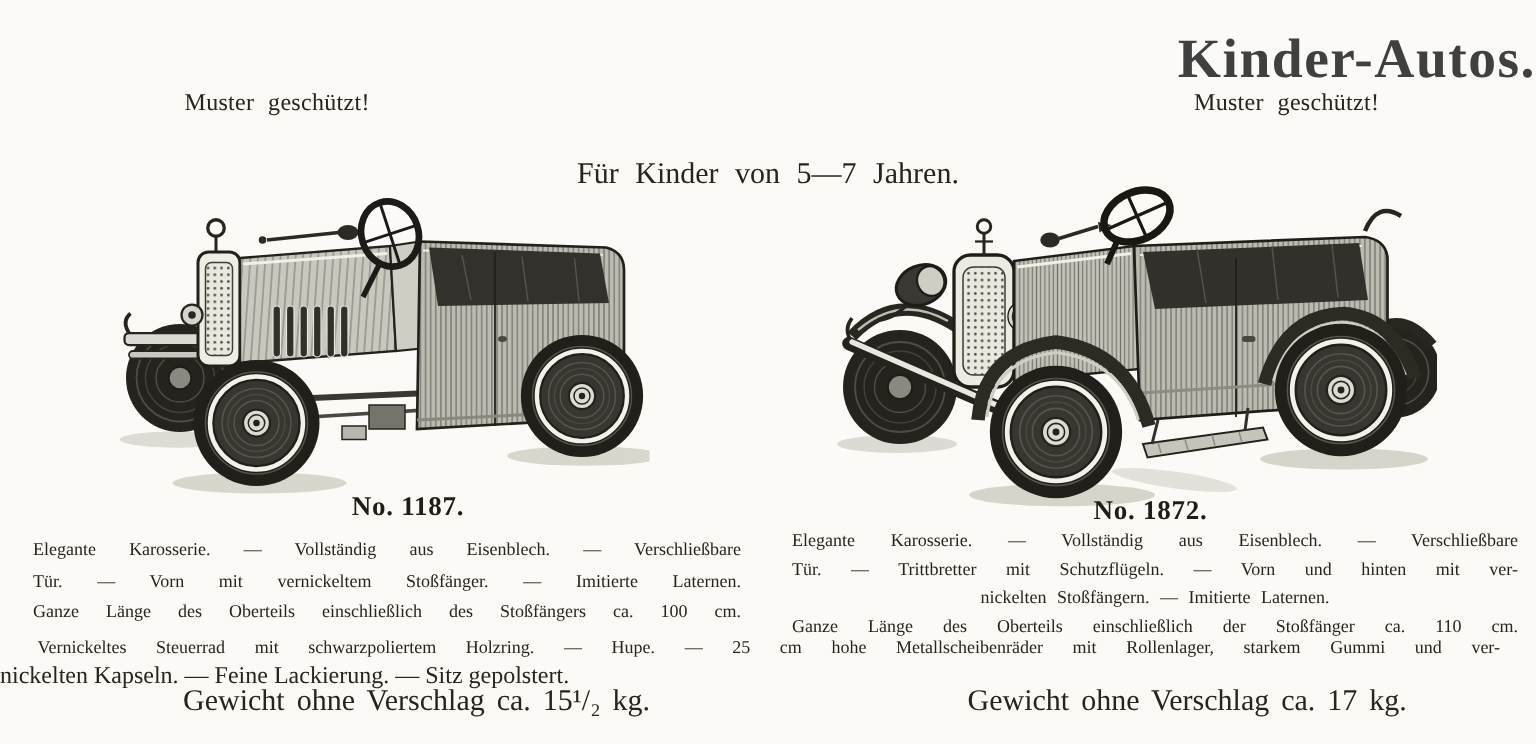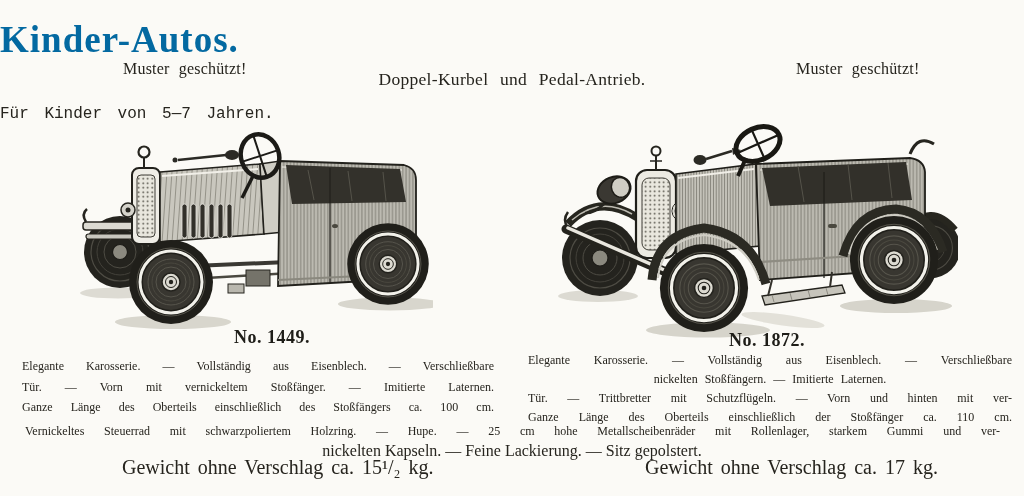--- a/index.html
+++ b/index.html
@@ -10,32 +10,33 @@
   .page{
     position:relative;
     width:1024px;height:496px;
     margin:0 auto;
     background:#fbfaf6;
     color:#26241e;
     overflow:hidden;
   }
   .title{
     position:absolute;top:18px;left:0;right:0;margin:0;
-    text-align:left;
+    text-align:right;
     font-size:37px;font-weight:700;letter-spacing:1px;
-    color:#0369a1;
+    color:#404040;
   }
   .subtitle{
     position:absolute;top:69px;left:0;right:0;
     text-align:center;
     font-size:17.5px;word-spacing:7px;letter-spacing:.3px;
   }
   .age-note{
     position:absolute;top:105px;left:0;right:0;
-    font-size:16px;word-spacing:6px;font-family:Liberation Mono, monospace;
+    text-align:center;
+    font-size:20px;word-spacing:6px;
   }
   .muster{
     position:absolute;top:60px;
     font-size:16px;word-spacing:5px;letter-spacing:.2px;margin-left:20px;
   }
   .muster-left{left:103px;}
   .muster-right{left:776px;}
   .car{position:absolute;margin:0;padding:0;}
   .car-left{left:78px;top:118px;width:355px;height:215px;}
   .car-right{left:558px;top:108px;width:400px;height:230px;}
@@ -53,34 +54,33 @@
   .desc-right{left:528px;top:351px;width:484px;}
   .desc-right .line{height:19px;line-height:19px;}
   .jline{text-align:justify;text-align-last:justify;}
   .cline{text-align:center;word-spacing:4px;}
   .shared1{
     position:absolute;left:25px;top:424px;width:975px;
     font-size:12px;
   }
   .shared2{
     position:absolute;left:0;right:0;top:442px;
-    font-size:16px;text-align:center;
+    font-size:16px;text-align:left;
   }
   .wseg{position:absolute;top:456px;font-size:20px;word-spacing:3px;}
   .w1{left:122px;}
   .w2{left:408px;}
   .w3{left:645px;}
 </style>
 </head>
 <body>
 
 <main class="page">
 
   <h1 class="title">Kinder-Autos.</h1>
-  <div class="subtitle">Doppel-Kurbel und Pedal-Antrieb.</div>
   <div class="age-note">Für Kinder von 5—7 Jahren.</div>
   <div class="muster muster-left">Muster geschützt!</div>
   <div class="muster muster-right">Muster geschützt!</div>
 
   <figure class="car car-left">
     <svg viewBox="0 0 355 215" xmlns="http://www.w3.org/2000/svg">
       <defs>
         <pattern id="l-mesh" width="4.5" height="4.5" patternUnits="userSpaceOnUse">
           <rect width="4.5" height="4.5" fill="#e9e7de"></rect>
           <circle cx="2.2" cy="2.2" r="0.9" fill="#4c4a41"></circle>
@@ -295,33 +295,33 @@
         <circle r="23" fill="none" stroke="#57554c" stroke-width="1"></circle>
         <circle r="19" fill="none" stroke="#4a483f" stroke-width="1"></circle>
         <circle r="15" fill="none" stroke="#57554c" stroke-width="1"></circle>
         <circle r="9" fill="#dcdad1" stroke="#23221d" stroke-width="1.5"></circle>
         <circle r="5.5" fill="none" stroke="#23221d" stroke-width="1"></circle>
         <circle r="2.2" fill="#23221d"></circle>
       </g>
     </svg>
   </figure>
 
-  <div class="model-no model-no-left">No. 1449.</div>
+  <div class="model-no model-no-left">No. 1187.</div>
   <div class="model-no model-no-right">No. 1872.</div>
 
   <div class="desc desc-left">
     <div class="line jline">Elegante Karosserie. — Vollständig aus Eisenblech. — Verschließbare</div>
     <div class="line jline">Tür. — Vorn mit vernickeltem Stoßfänger. — Imitierte Laternen.</div>
     <div class="line jline">Ganze Länge des Oberteils einschließlich des Stoßfängers ca. 100 cm.</div>
   </div>
 
   <div class="desc desc-right">
     <div class="line jline">Elegante Karosserie. — Vollständig aus Eisenblech. — Verschließbare</div>
+    <div class="line jline">Tür. — Trittbretter mit Schutzflügeln. — Vorn und hinten mit ver-</div>
     <div class="line cline">nickelten Stoßfängern. — Imitierte Laternen.</div>
-    <div class="line jline">Tür. — Trittbretter mit Schutzflügeln. — Vorn und hinten mit ver-</div>
     <div class="line jline">Ganze Länge des Oberteils einschließlich der Stoßfänger ca. 110 cm.</div>
   </div>
 
   <div class="shared1 jline">Vernickeltes Steuerrad mit schwarzpoliertem Holzring. — Hupe. — 25 cm hohe Metallscheibenräder mit Rollenlager, starkem Gummi und ver-</div>
   <div class="shared2">nickelten Kapseln. — Feine Lackierung. — Sitz gepolstert.</div>
 
   <div class="wseg w1">Gewicht ohne Verschlag ca. 15¹/₂ kg.</div>
   <div class="wseg w3">Gewicht ohne Verschlag ca. 17 kg.</div>
 
 </main>

